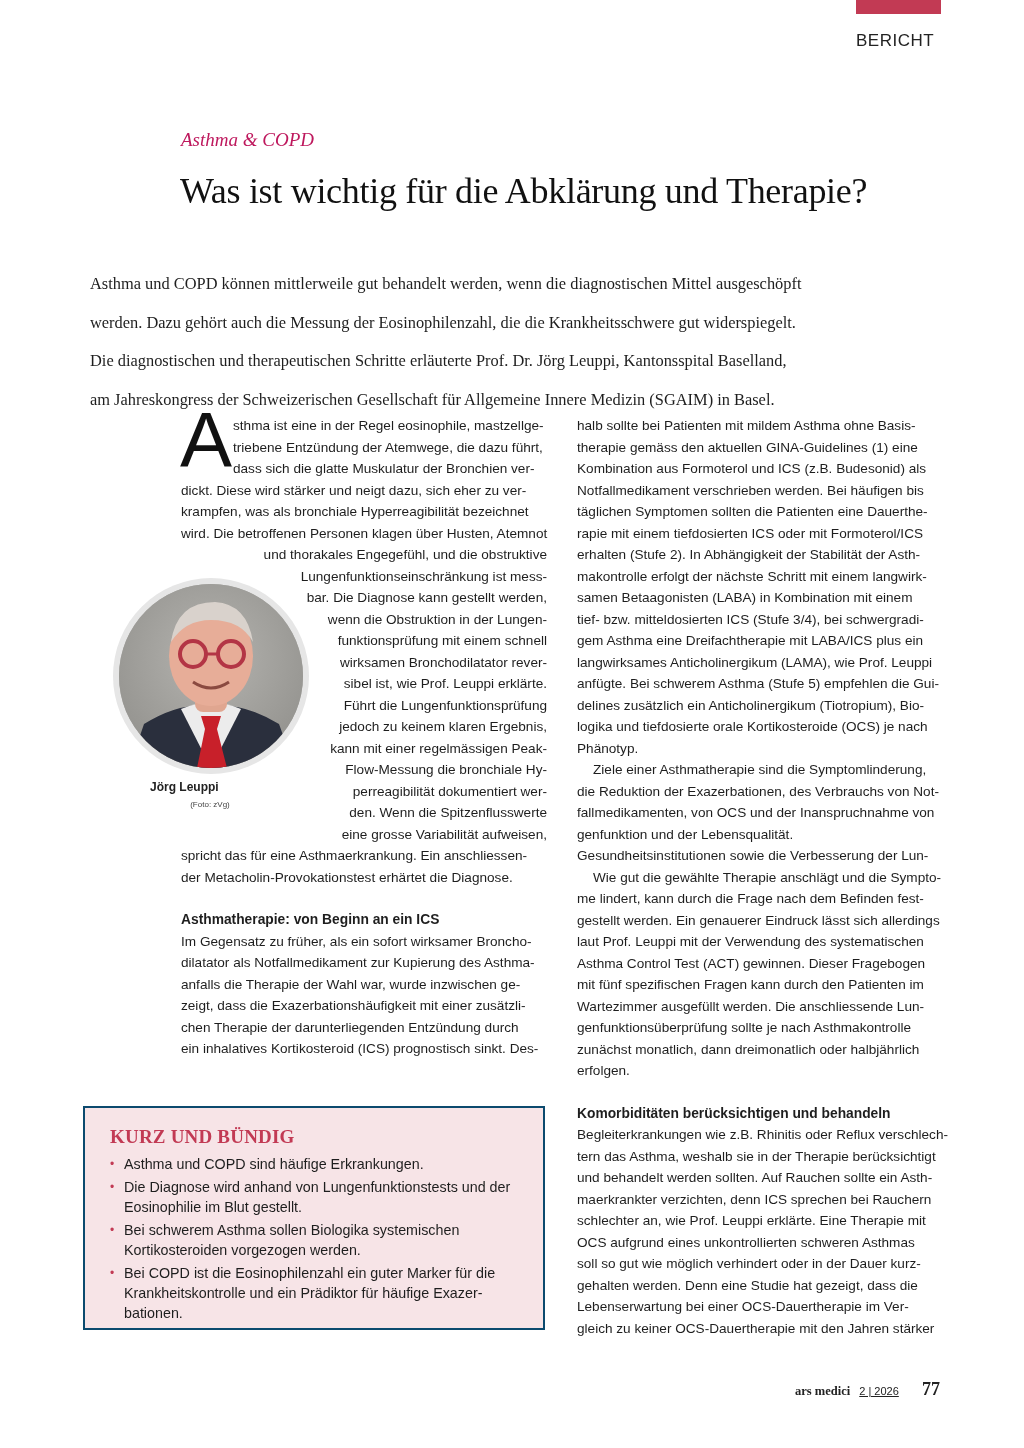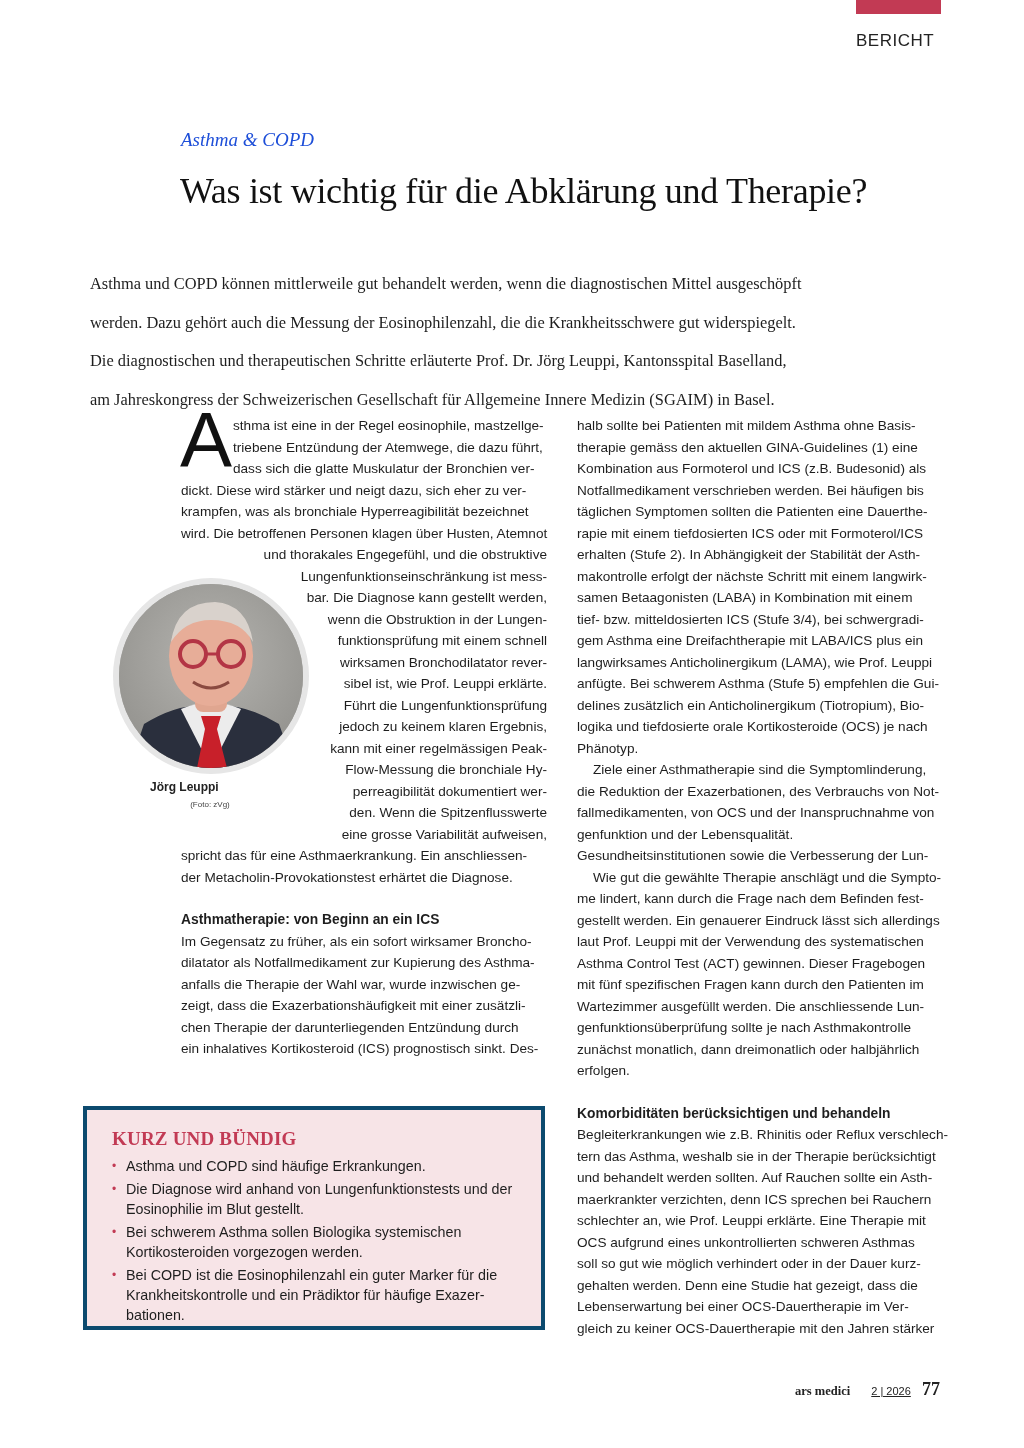--- a/index.html
+++ b/index.html
@@ -1,19 +1,19 @@
 <!DOCTYPE html>
 <html><head>
 <meta charset="utf-8">
 <style>
   html, body { margin: 0; padding: 0; background: #ffffff; }
   body { width: 1024px; height: 1448px; position: relative; overflow: hidden; color: #1e1e1e; font-family: "Liberation Sans", sans-serif; }
   .topbar { position: absolute; left: 856px; top: 0; width: 85px; height: 14px; background: #c23a54; }
   .section-label { position: absolute; left: 856px; top: 31px; font-family: "Liberation Sans", sans-serif; font-size: 17px; letter-spacing: 0.5px; color: #222; }
-  .kicker { position: absolute; left: 181px; top: 129px; font-family: "Liberation Serif", serif; font-style: italic; font-size: 19px; color: #1d4ed8; }
+  .kicker { position: absolute; left: 181px; top: 129px; font-family: "Liberation Serif", serif; font-style: italic; font-size: 19px; color: #be185d; }
   .title { position: absolute; left: 180px; top: 170px; font-family: "Liberation Serif", serif; font-size: 36px; color: #111; letter-spacing: -0.3px; white-space: nowrap; }
   .lead { position: absolute; left: 82px; top: 261px; width: 880px; font-family: "Liberation Serif", serif; font-size: 16.4px; line-height: 30.5px; color: #1e1e1e; }
   .lead p { margin: 8px; white-space: nowrap; }
 
   .col { position: absolute; font-family: "Liberation Sans", sans-serif; font-size: 13.6px; line-height: 21.5px; color: #1e1e1e; }
   .col .line { white-space: nowrap; display: flex; justify-content: space-between; }
   .col .line.last { justify-content: flex-start; }
   .col .line.right { justify-content: flex-end; }
   .col .indent { padding-left: 16px; }
   .col-left { left: 181px; top: 415px; width: 366px; }
@@ -21,29 +21,29 @@
   .dropcap { position: absolute; left: 180px; top: 405px; font-family: "Liberation Sans", sans-serif; font-size: 78px; line-height: 70px; color: #111; font-weight: 400; }
 
   .subhead { font-weight: bold; font-size: 13.8px; line-height: 21.5px; }
   .gap { height: 21px; }
 
   .portrait { position: absolute; left: 113px; top: 578px; width: 196px; height: 196px; border-radius: 50%; background: #e6e6e6; overflow: hidden; }
   .portrait-inner { position: absolute; left: 6px; top: 6px; width: 184px; height: 184px; border-radius: 50%; overflow: hidden; background: #a9a8a4; }
   .caption-name { position: absolute; left: 150px; top: 780px; width: 120px; font-weight: bold; font-size: 12px; color: #222; }
   .caption-credit { position: absolute; left: 150px; top: 800px; width: 120px; text-align: center; font-size: 8px; color: #444; }
 
-  .box { position: absolute; left: 83px; top: 1106px; width: 462px; height: 224px; background: #f7e4e7; border: 4px solid #0c4a6e; box-sizing: border-box; }
+  .box { position: absolute; left: 83px; top: 1106px; width: 462px; height: 224px; background: #f7e4e7; border: 2px solid #0c4a6e; box-sizing: border-box; }
   .box-title { position: absolute; left: 25px; top: 18px; font-family: "Liberation Serif", serif; font-weight: bold; font-size: 19px; color: #c23a54; letter-spacing: 0.2px; }
   .box ul { position: absolute; left: 25px; top: 46px; margin: 0; padding: 0; list-style: none; width: 430px; }
   .box li { position: relative; padding-left: 14px; font-size: 14.3px; line-height: 20px; color: #1e1e1e; margin-bottom: 3px; }
   .box li .bullet { position: absolute; left: 0; top: 0; color: #c23a54; font-size: 12px; }
 
   .footer { position: absolute; left: 795px; top: 1384px; font-size: 11px; color: #222; white-space: nowrap; }
   .footer .brand { font-family: "Liberation Serif", serif; font-weight: bold; font-size: 12.5px; }
-  .footer .issue { margin-left: 18px; text-decoration: underline; }
+  .footer .issue { margin-left: 6px; text-decoration: underline; }
   .footer .page { position: absolute; left: 127px; top: -5px; font-family: "Liberation Serif", serif; font-weight: bold; font-size: 18px; }
 </style>
 </head>
 <body>
 
 <div class="topbar"></div>
 <div class="section-label">BERICHT</div>
 
 <div class="kicker">Asthma &amp; COPD</div>
 <h1 class="title" style="margin:0;font-weight:normal;">Was ist wichtig für die Abklärung und Therapie?</h1>

